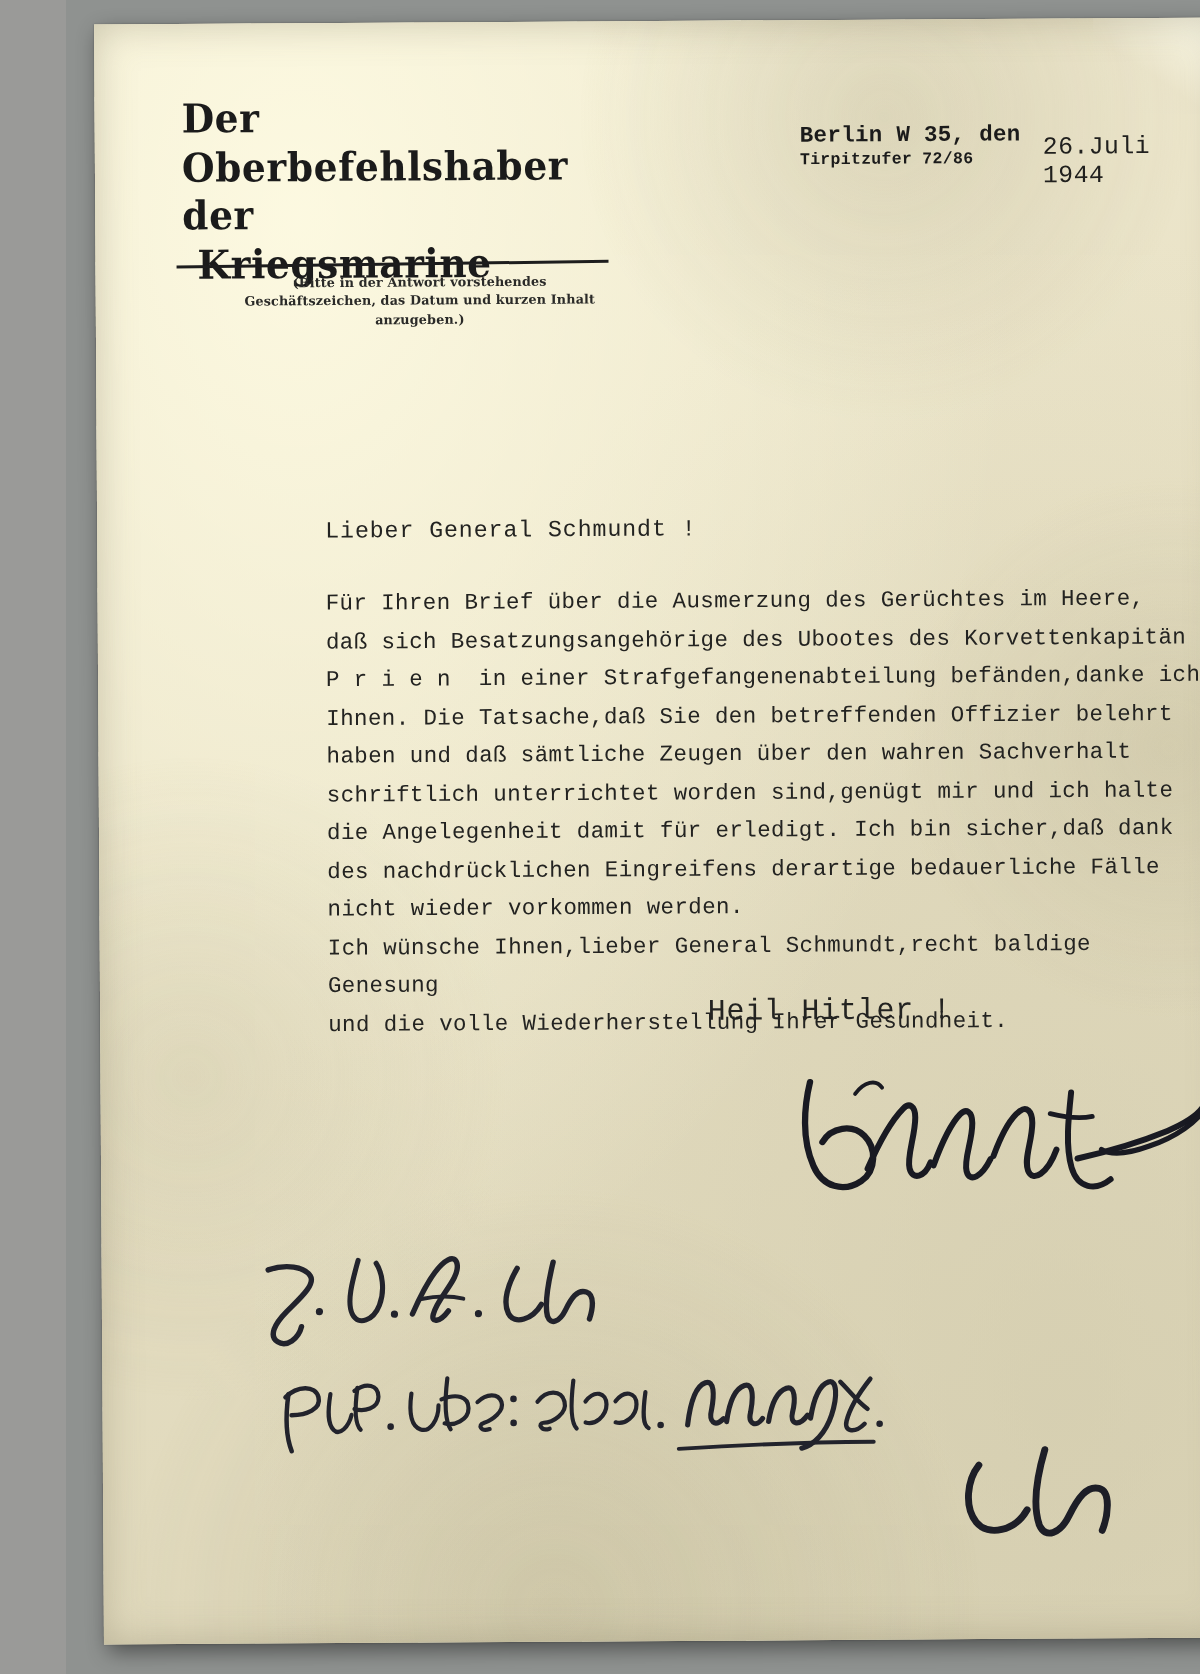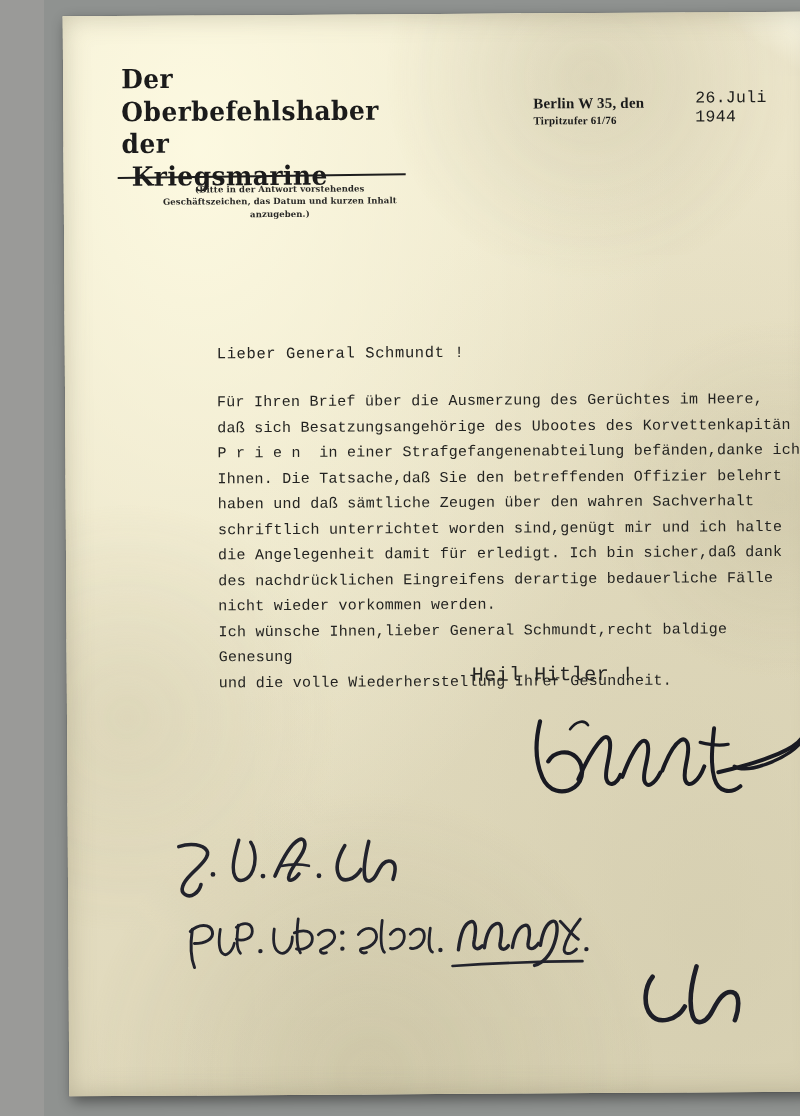--- a/index.html
+++ b/index.html
@@ -101,22 +101,22 @@
     color: #2a2a28;
     text-align: center;
     font-weight: bold;
     letter-spacing: 0.1px;
   }
 
   
   #place-block {
     position: absolute;
     left: 470px;
-    top: 82px;
-    font-family: Liberation Serif, serif;
+    top: 69px;
+    font-family: Liberation Mono, monospace;
     color: #1b1b1b;
   }
   #place-line {
     font-size: 15px;
     font-weight: bold;
     letter-spacing: 0.2px;
   }
   #street-line {
     font-size: 11px;
     font-weight: bold;
@@ -223,21 +223,21 @@
       <div class="fraktur">
         <span>Der Oberbefehlshaber der</span>
         <span class="l2">Kriegsmarine</span>
       </div>
     </div>
     <div id="letterhead-rule"></div>
     <div id="letterhead-note">(Bitte in der Antwort vorstehendes Geschäftszeichen, das Datum und kurzen Inhalt anzugeben.)</div>
 
     <div id="place-block">
       <div id="place-line">Berlin W 35, den</div>
-      <div id="street-line">Tirpitzufer 61/76</div>
+      <div id="street-line">Tirpitzufer 72/86</div>
     </div>
     <div id="date-line">26.Juli 1944</div>
 
     <div id="typed">
       <div id="salutation">Lieber General Schmundt !</div>
       <div id="body-text">Für Ihren Brief über die Ausmerzung des Gerüchtes im Heere,
 daß sich Besatzungsangehörige des Ubootes des Korvettenkapitän
 P r i e n  in einer Strafgefangenenabteilung befänden,danke ich
 Ihnen. Die Tatsache,daß Sie den betreffenden Offizier belehrt
 haben und daß sämtliche Zeugen über den wahren Sachverhalt

